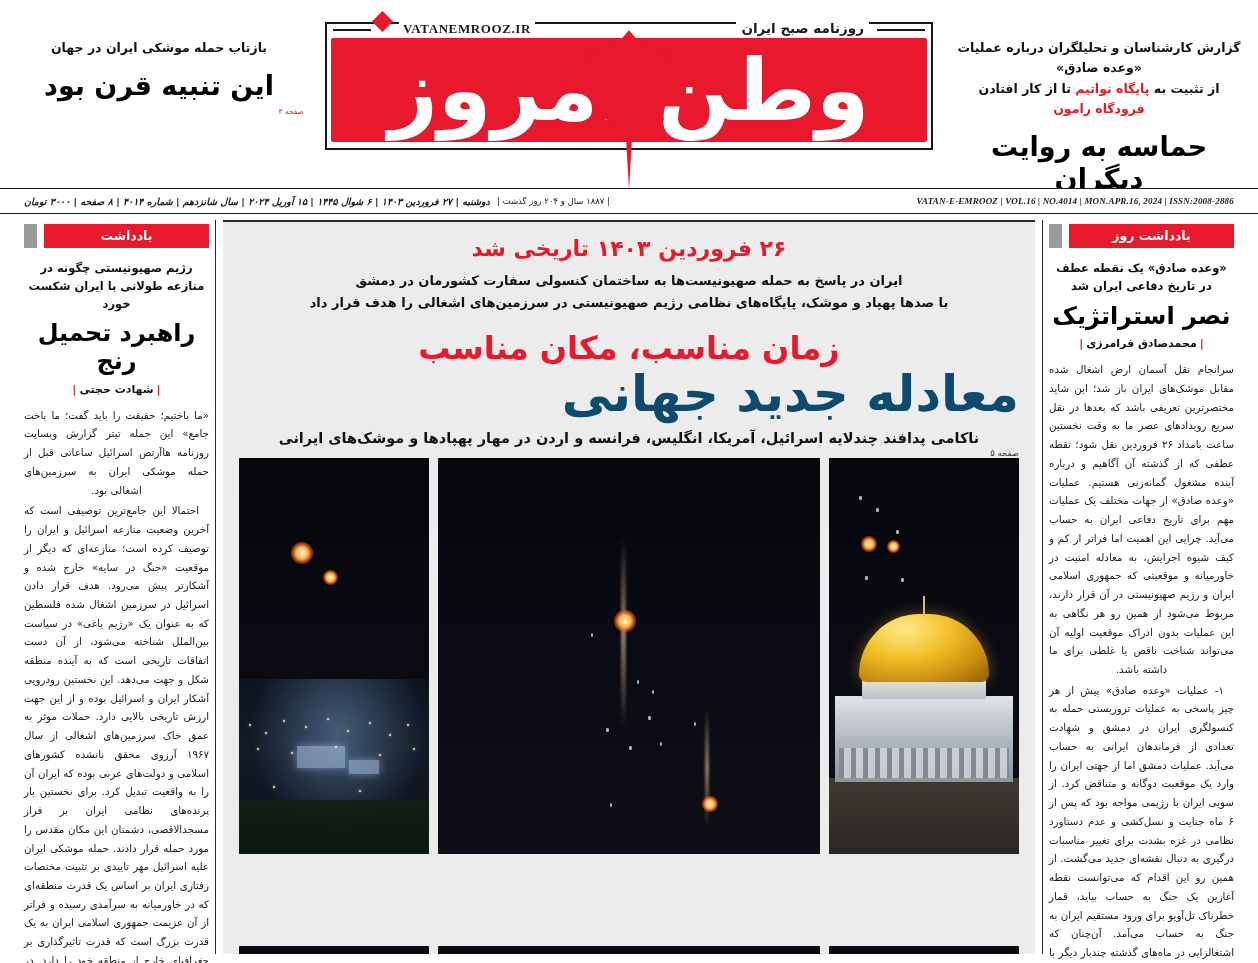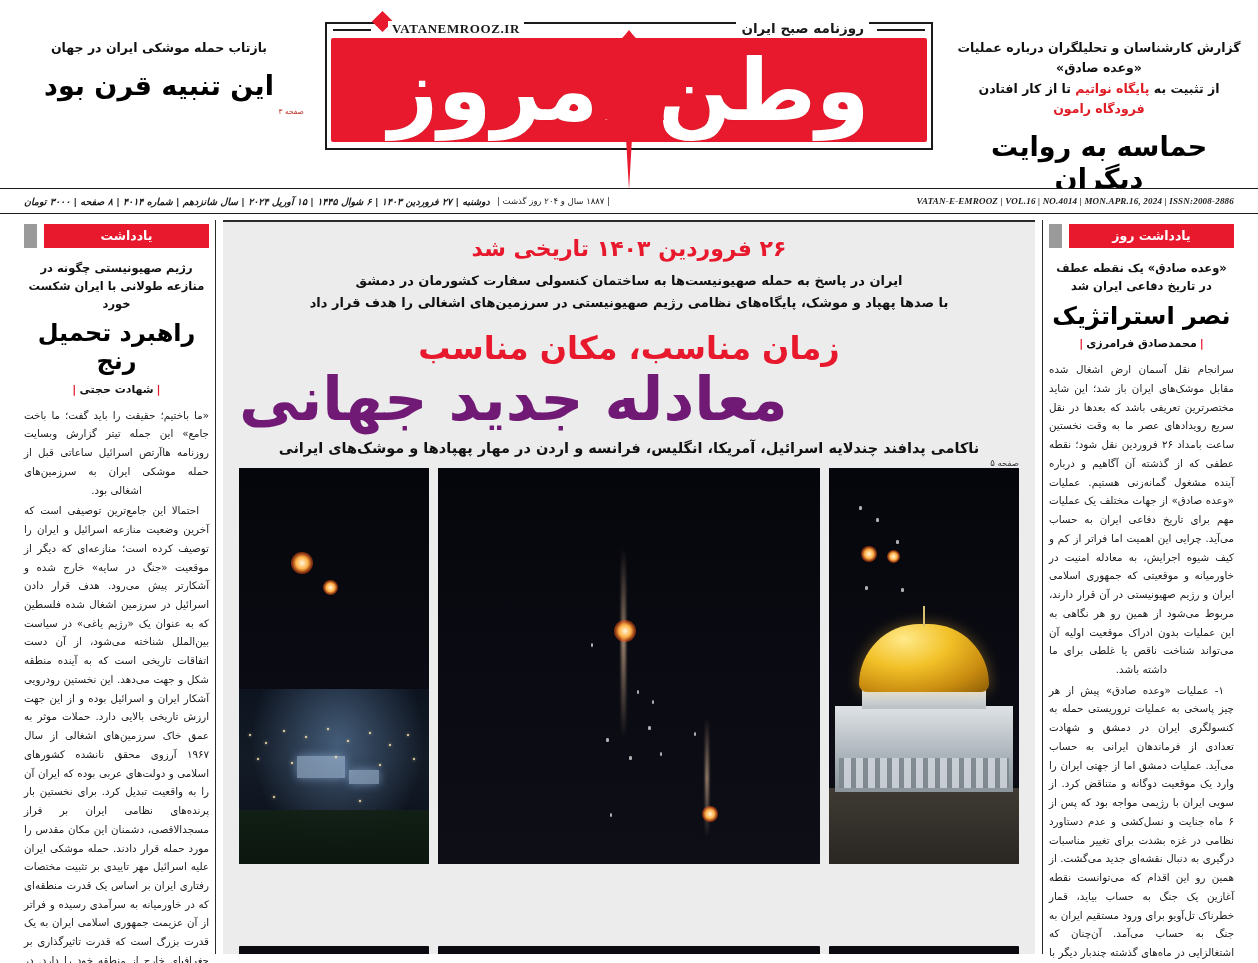--- a/index.html
+++ b/index.html
@@ -102,21 +102,21 @@
     font-weight: 900;
     letter-spacing: -4px;
     line-height: 1;
     text-shadow: 0 0 1px rgba(0,0,0,.2);
     font-family: "DejaVu Sans", sans-serif;
   }
 
   .logo-site {
     position: absolute;
     top: -3px;
-    left: 63px;
+    left: 74px;
     font-size: 13px;
     font-weight: 700;
     color: #1a1a1a;
     letter-spacing: 0.6px;
     font-family: "Liberation Serif", serif;
     background: #fff;
     padding: 0 4px;
     z-index: 4;
   }
   .logo-diamond {
@@ -300,24 +300,24 @@
   }
   .center-redline {
     text-align: center;
     color: #e8192c;
     font-size: 32px;
     font-weight: 900;
     letter-spacing: -1px;
     margin-bottom: 2px;
   }
   .center-headline {
-    text-align: left;
-    font-size: 60px;
+    text-align: right;
+    font-size: 50px;
     font-weight: 900;
-    color: #701a75;
+    color: #0c4a6e;
     line-height: 1.02;
     letter-spacing: -3px;
     margin-bottom: 10px;
   }
   .center-sub {
     text-align: center;
     font-size: 14.5px;
     font-weight: 700;
     color: #111;
     letter-spacing: -0.2px;

